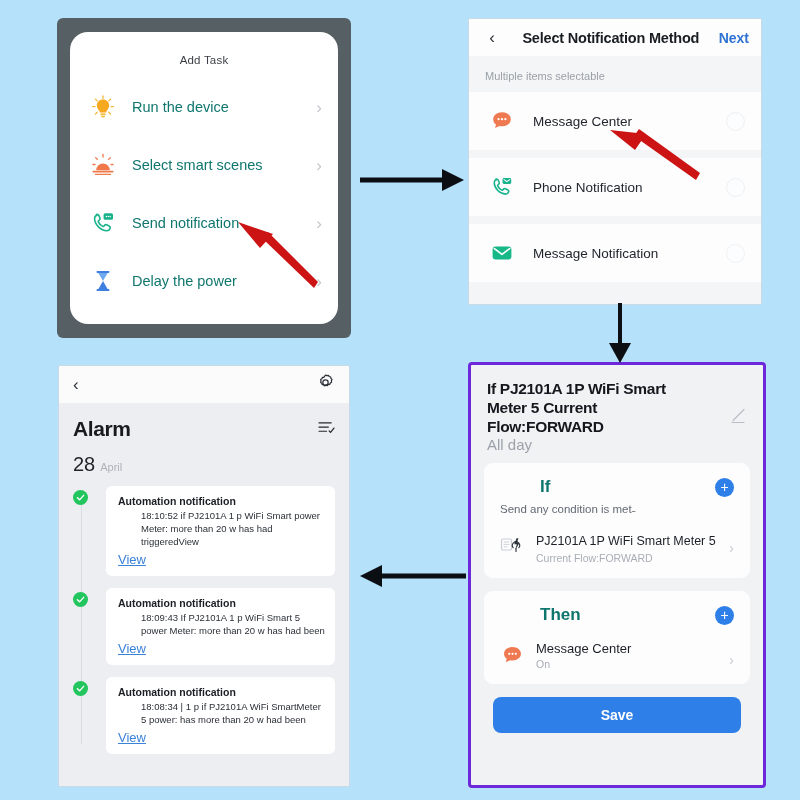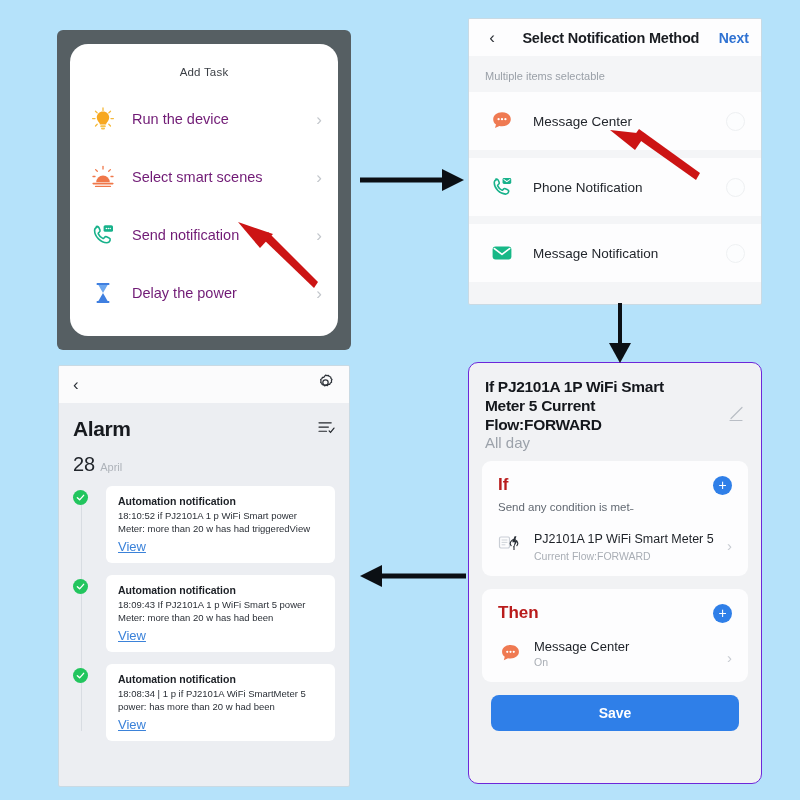--- a/index.html
+++ b/index.html
@@ -9,59 +9,59 @@
     font-family:"Liberation Sans", sans-serif;
     overflow:hidden;
     position:relative;
   }
   .stage{position:absolute;inset:0;}
 
   
   .panel{position:absolute;overflow:hidden;}
 
   
-  #p1{left:57px;top:30px;width:294px;height:320px;background:#565f63;border-radius:6px;}
+  #p1{left:57px;top:18px;width:294px;height:320px;background:#565f63;border-radius:6px;}
   #p1 .screen{position:absolute;left:13px;top:14px;right:13px;bottom:14px;background:#ffffff;border-radius:18px;}
   #p1 .addtask-title{
     text-align:center;font-size:11.5px;color:#3b3f45;letter-spacing:.2px;
     margin-top:22px;font-weight:400;
   }
   .task-list{margin-top:12px;}
   .task-row{
     display:flex;align-items:center;height:58px;padding:0 16px 0 18px;position:relative;
   }
   .task-ico{width:30px;height:30px;flex:0 0 30px;display:flex;align-items:center;justify-content:center;}
-  .task-label{flex:1;margin-left:14px;font-size:14.5px;color:#701a75;}
+  .task-label{flex:1;margin-left:14px;font-size:14.5px;color:#0f766e;}
   .chev{color:#c3c7cc;font-size:17px;font-weight:300;line-height:1;}
 
   
   #p2{left:468px;top:18px;width:292px;height:285px;background:#f4f5f7;border:1px solid #c9dae4;border-radius:2px;}
   #p2 .nav{
     height:37px;background:#fdfdfe;display:flex;align-items:center;padding:0 12px;gap:6px;
   }
   #p2 .nav .back{font-size:17px;color:#2e3238;width:22px;text-align:center;font-weight:300;}
   #p2 .nav .ttl{flex:1;text-align:center;font-size:14.5px;font-weight:700;color:#191c21;letter-spacing:-.2px;}
   #p2 .nav .next{font-size:14px;font-weight:700;color:#2f72d2;}
   #p2 .hint{font-size:11px;color:#9aa0a8;padding:14px 14px 10px 16px;}
   .nm-row{
     background:#fdfdfe;height:58px;display:flex;align-items:center;padding:0 16px 0 20px;margin-bottom:8px;
   }
   .nm-ico{width:26px;height:26px;flex:0 0 26px;display:flex;align-items:center;justify-content:center;}
   .nm-label{flex:1;margin-left:18px;font-size:13.5px;color:#23272d;}
   .radio{width:17px;height:17px;border-radius:50%;border:1.5px solid #eef0f2;background:#fcfdfe;}
 
   
-  #p3{left:468px;top:362px;width:292px;height:420px;background:#f1f2f4;border:1px solid #6d28d9;border-radius:10px;}
+  #p3{left:468px;top:362px;width:292px;height:420px;background:#f1f2f4;border:3px solid #6d28d9;border-radius:4px;}
   #p3 .hdr{padding:14px 16px 10px 16px;position:relative;}
   #p3 .hdr h1{margin:0;font-size:15.5px;line-height:19px;font-weight:700;color:#14171c;letter-spacing:-.3px;width:215px;}
   #p3 .hdr .sub{font-size:15px;color:#9ca2aa;margin-top:0;}
   #p3 .pencil{position:absolute;right:16px;top:42px;width:18px;height:18px;color:#b9bec5;}
   .card{background:#fdfdfe;border-radius:9px;margin:0 13px 13px 13px;padding:14px 16px 14px 16px;}
   .card-head{display:flex;align-items:center;}
-  .card-head .kw{font-size:17px;font-weight:700;color:#b91c1c;flex:1;}
+  .card-head .kw{font-size:17px;font-weight:700;color:#0f766e;flex:1;margin-left:40px;}
   .plus{
     width:19px;height:19px;border-radius:50%;background:#2f7fe8;color:#fff;
     display:flex;align-items:center;justify-content:center;font-size:14px;line-height:1;font-weight:400;
   }
   .cond-line{font-size:11.5px;color:#626972;margin-top:6px;}
   .dev-row{display:flex;align-items:flex-start;margin-top:16px;}
   .dev-ico{width:26px;height:26px;flex:0 0 26px;margin-top:4px;display:flex;align-items:center;justify-content:center;}
   .dev-txt{flex:1;margin-left:10px;}
   .dev-name{font-size:12.5px;color:#1d2127;line-height:15px;}
   .dev-sub{font-size:10.5px;color:#a9aeb5;margin-top:3px;}
@@ -91,21 +91,21 @@
   .notif{position:relative;display:flex;align-items:flex-start;margin-bottom:12px;}
   .tick{
     width:15px;height:15px;flex:0 0 15px;border-radius:50%;background:#22c55e;
     display:flex;align-items:center;justify-content:center;margin-top:4px;z-index:2;
   }
   .tick svg{display:block;}
   .ncard{
     flex:1;margin-left:18px;background:#ffffff;border-radius:6px;padding:9px 10px 8px 12px;min-height:52px;
   }
   .ntitle{font-size:10.5px;font-weight:700;color:#1b1f25;}
-  .nbody{font-size:9.5px;color:#2b3037;line-height:13px;margin-top:2px;}
+  .nbody{font-size:9.5px;color:#2b3037;line-height:13px;margin-top:2px;margin-left:23px;}
   .nview{font-size:13px;color:#3b82d9;text-decoration:underline;margin-top:4px;display:inline-block;}
 
   
   .arrow{position:absolute;}
 
   
   .redarrow{position:absolute;pointer-events:none;}
 </style>
 </head>
 <body>

